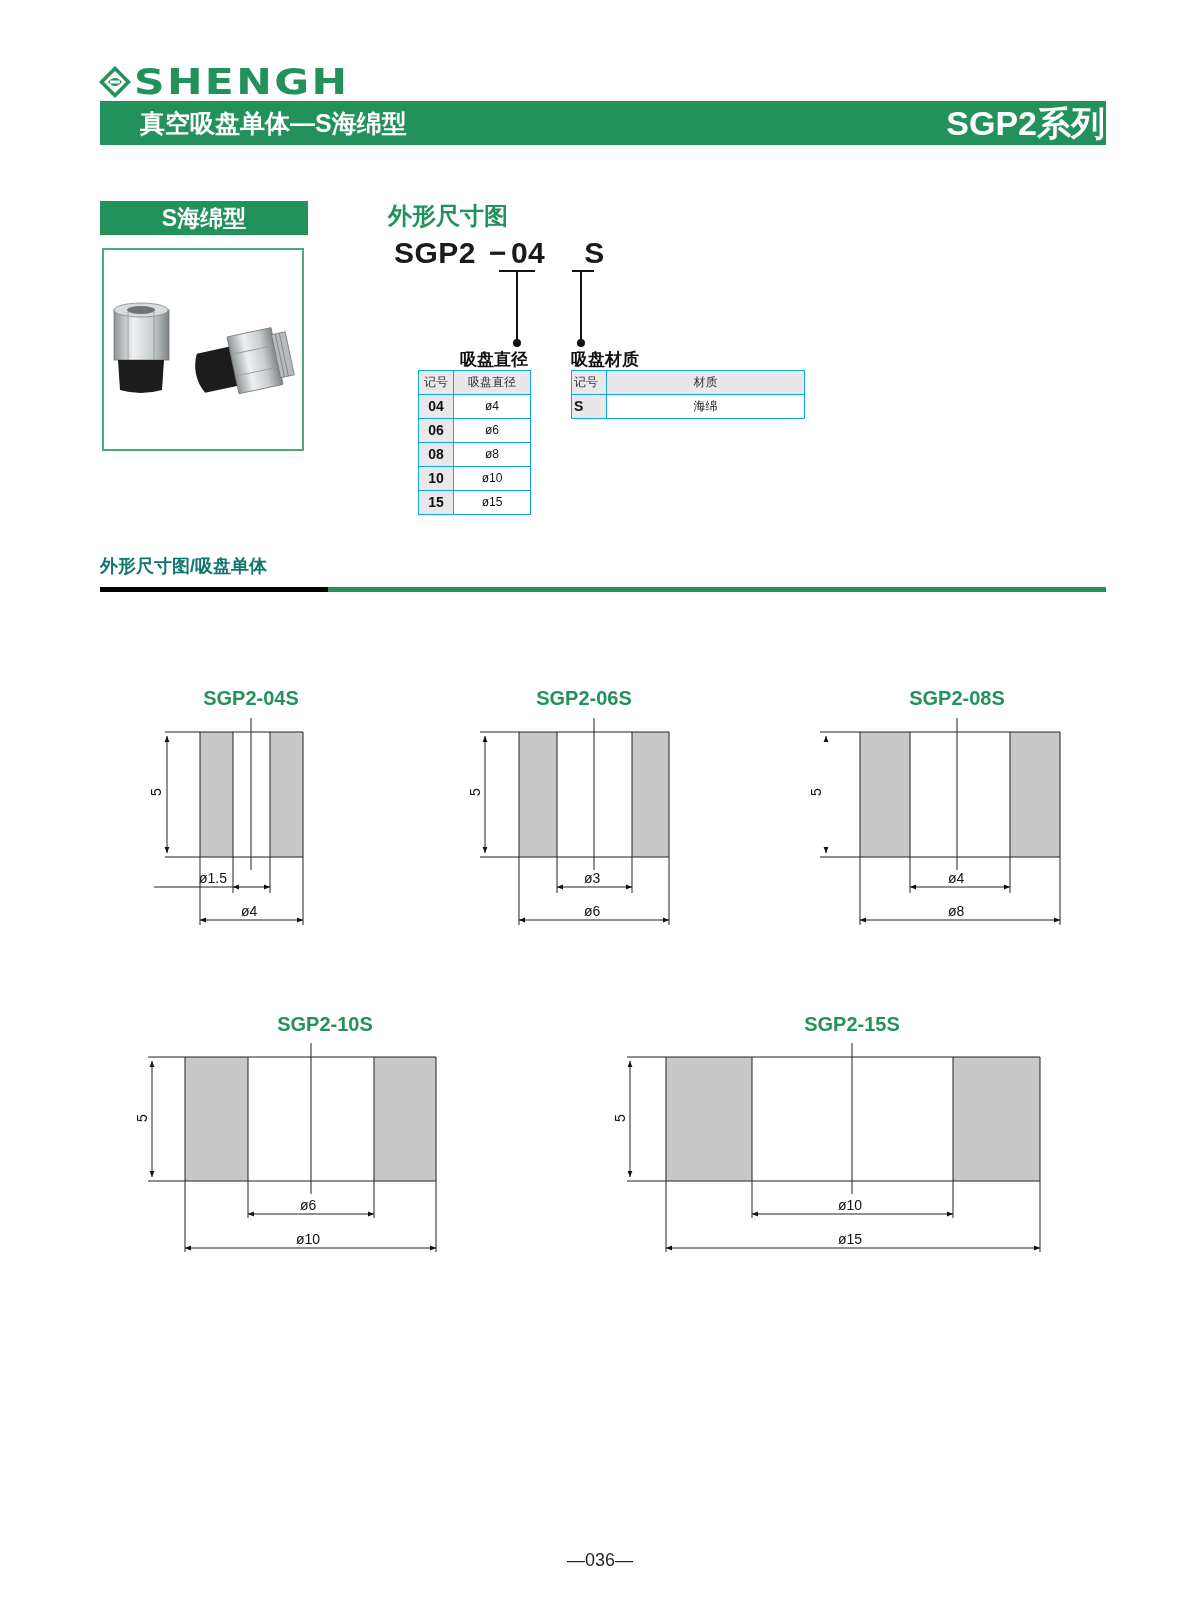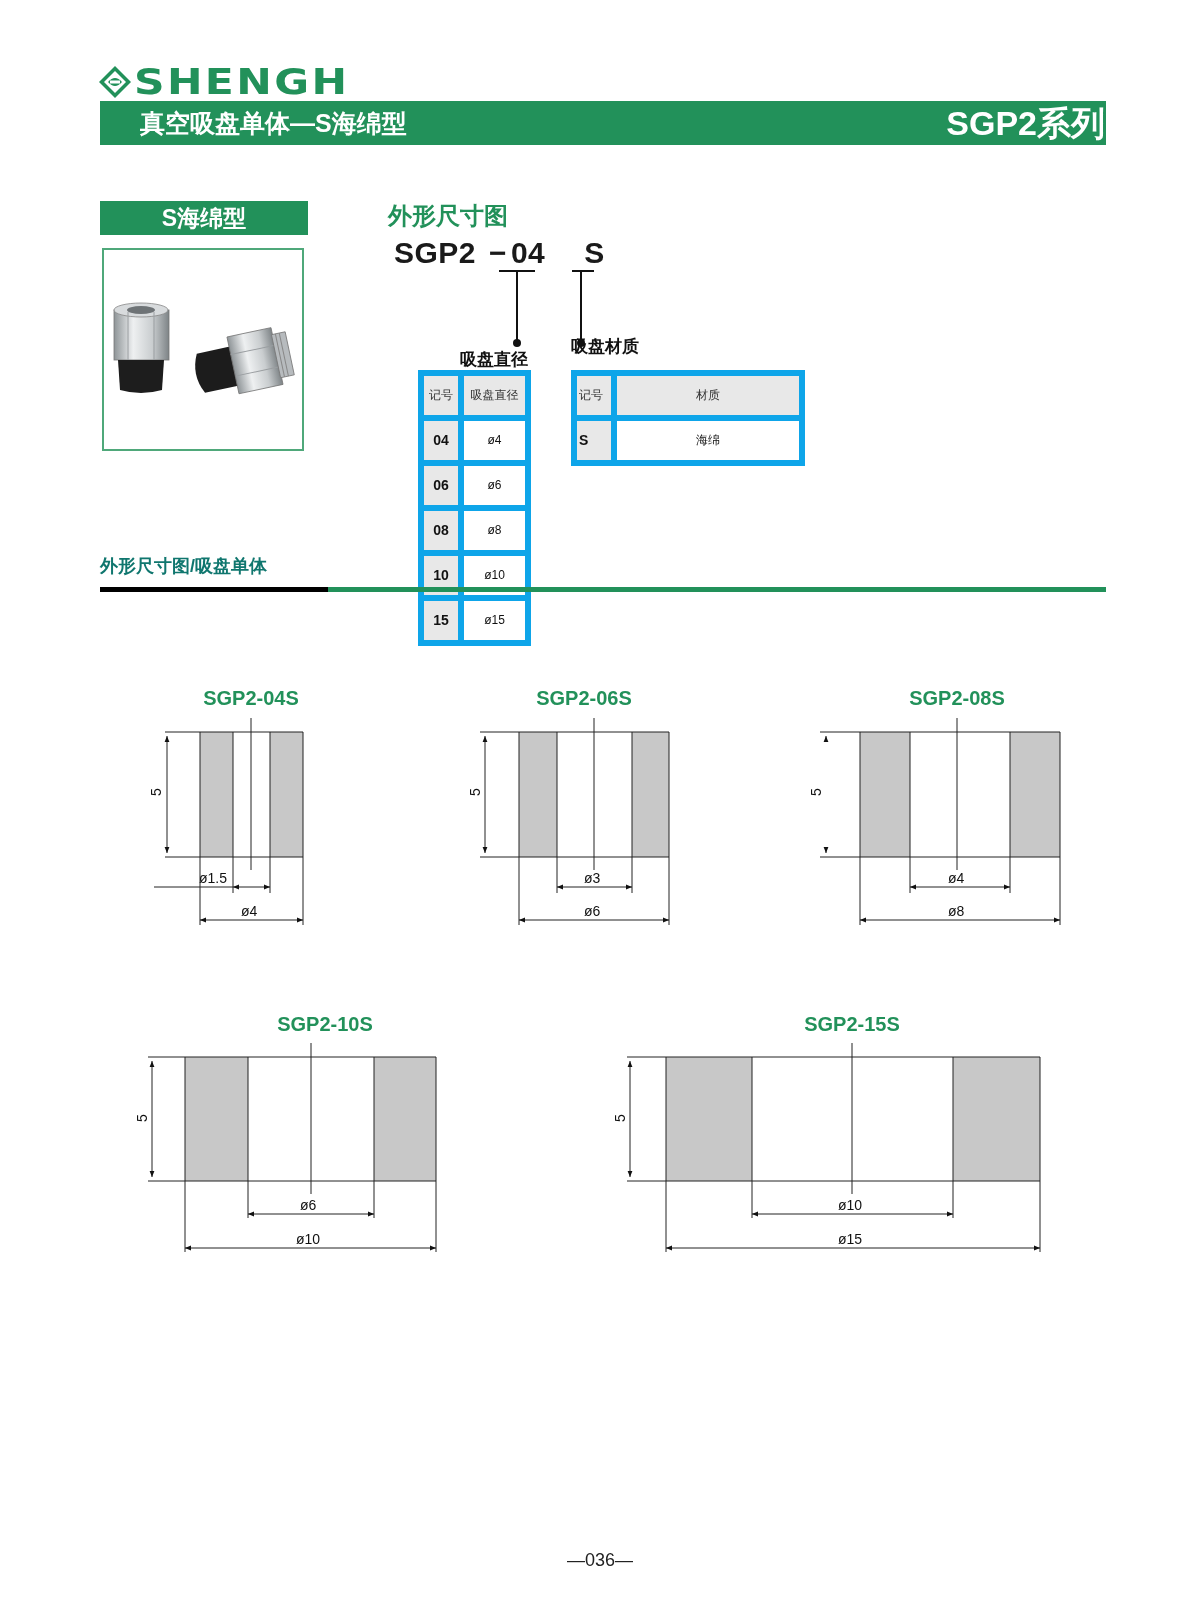--- a/index.html
+++ b/index.html
@@ -13,21 +13,21 @@
   .header-series { right:95px; top:101px; height:60px; line-height:44px; color:#fff; font-size:34px; font-weight:bold; }
   .stype-band { left:100px; top:201px; width:208px; height:34px; background:#22915a; color:#fff; font-size:23px; font-weight:bold; text-align:center; line-height:34px; }
   .photo-box { left:102px; top:248px; width:202px; height:203px; border:2px solid #4fa87a; box-sizing:border-box; }
   .method-title { left:388px; top:200px; color:#22915a; font-size:24px; font-weight:bold; }
   .model-code { left:394px; top:236px; font-size:30px; font-weight:bold; color:#1a1a1a; letter-spacing:0.5px; }
   .u-line { height:2px; background:#111; }
   .v-line { width:2px; background:#111; }
   .dot { width:8px; height:8px; border-radius:50%; background:#111; }
   .sub-label { font-size:17px; font-weight:bold; }
   table.spec { border-collapse:collapse; font-size:12px; position:absolute; }
-  table.spec td { border:6px solid #0ea5e9; padding:12px 2px; height:15px; line-height:15px; text-align:center; }
+  table.spec td { border:1px solid #0ea5e9; padding:4px 2px; height:15px; line-height:15px; text-align:center; }
   table.spec tr.head td { background:#e8e8e8; color:#333; font-weight:normal; }
   table.spec td.code { background:#e8e8e8; font-weight:bold; font-size:14px; color:#111; }
   .section-title { left:100px; top:554px; font-size:18px; font-weight:bold; color:#0f766e; }
   .sec-line-black { left:100px; top:587px; width:228px; height:5px; background:#000; }
   .sec-line-green { left:328px; top:587px; width:778px; height:5px; background:#22915a; }
   .dwg-title { position:absolute; color:#22915a; font-size:20px; font-weight:bold; white-space:nowrap; transform:translateX(-50%); }
   .page-num { left:0; width:1200px; top:1550px; text-align:center; font-size:18px; color:#222; }
 </style>
 </head>
 <body>
@@ -87,21 +87,21 @@
 </div>
 
 <div class="abs u-line" style="left:499px; top:270px; width:36px;"></div>
 <div class="abs v-line" style="left:516px; top:271px; height:72px;"></div>
 <div class="abs dot" style="left:513px; top:339px;"></div>
 <div class="abs u-line" style="left:572px; top:270px; width:22px;"></div>
 <div class="abs v-line" style="left:580px; top:271px; height:72px;"></div>
 <div class="abs dot" style="left:577px; top:339px;"></div>
 
 <div class="abs sub-label" style="left:460px; top:348px;">吸盘直径</div>
-<div class="abs sub-label" style="left:571px; top:335px;">吸盘材质</div>
+<div class="abs sub-label" style="left:571px; top:348px;">吸盘材质</div>
 
 <table class="spec" style="left:418px; top:370px; width:113px;">
   <tbody>
       <tr class="head">
     <td style="width:30px;">记号</td>
     <td>吸盘直径</td>
   </tr>
   <tr>
     <td class="code">04</td>
     <td>ø4</td>

